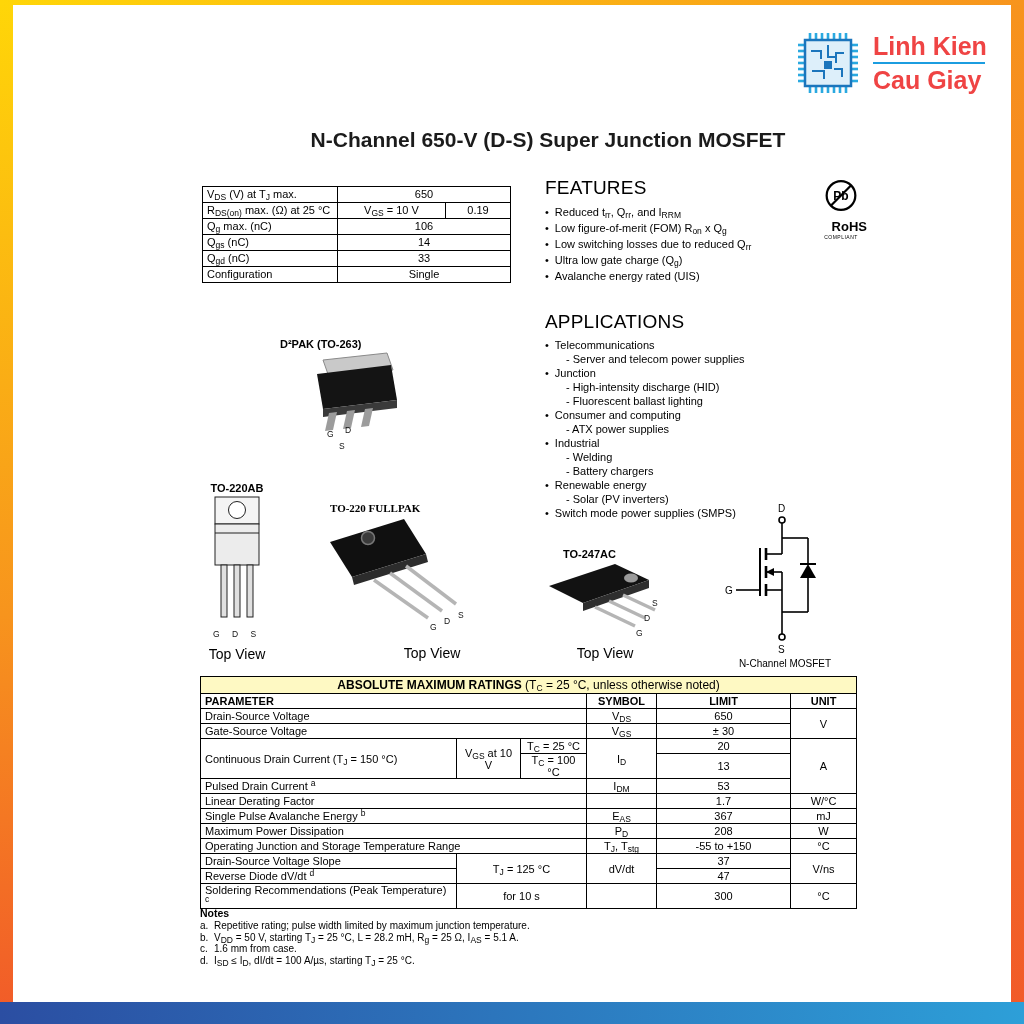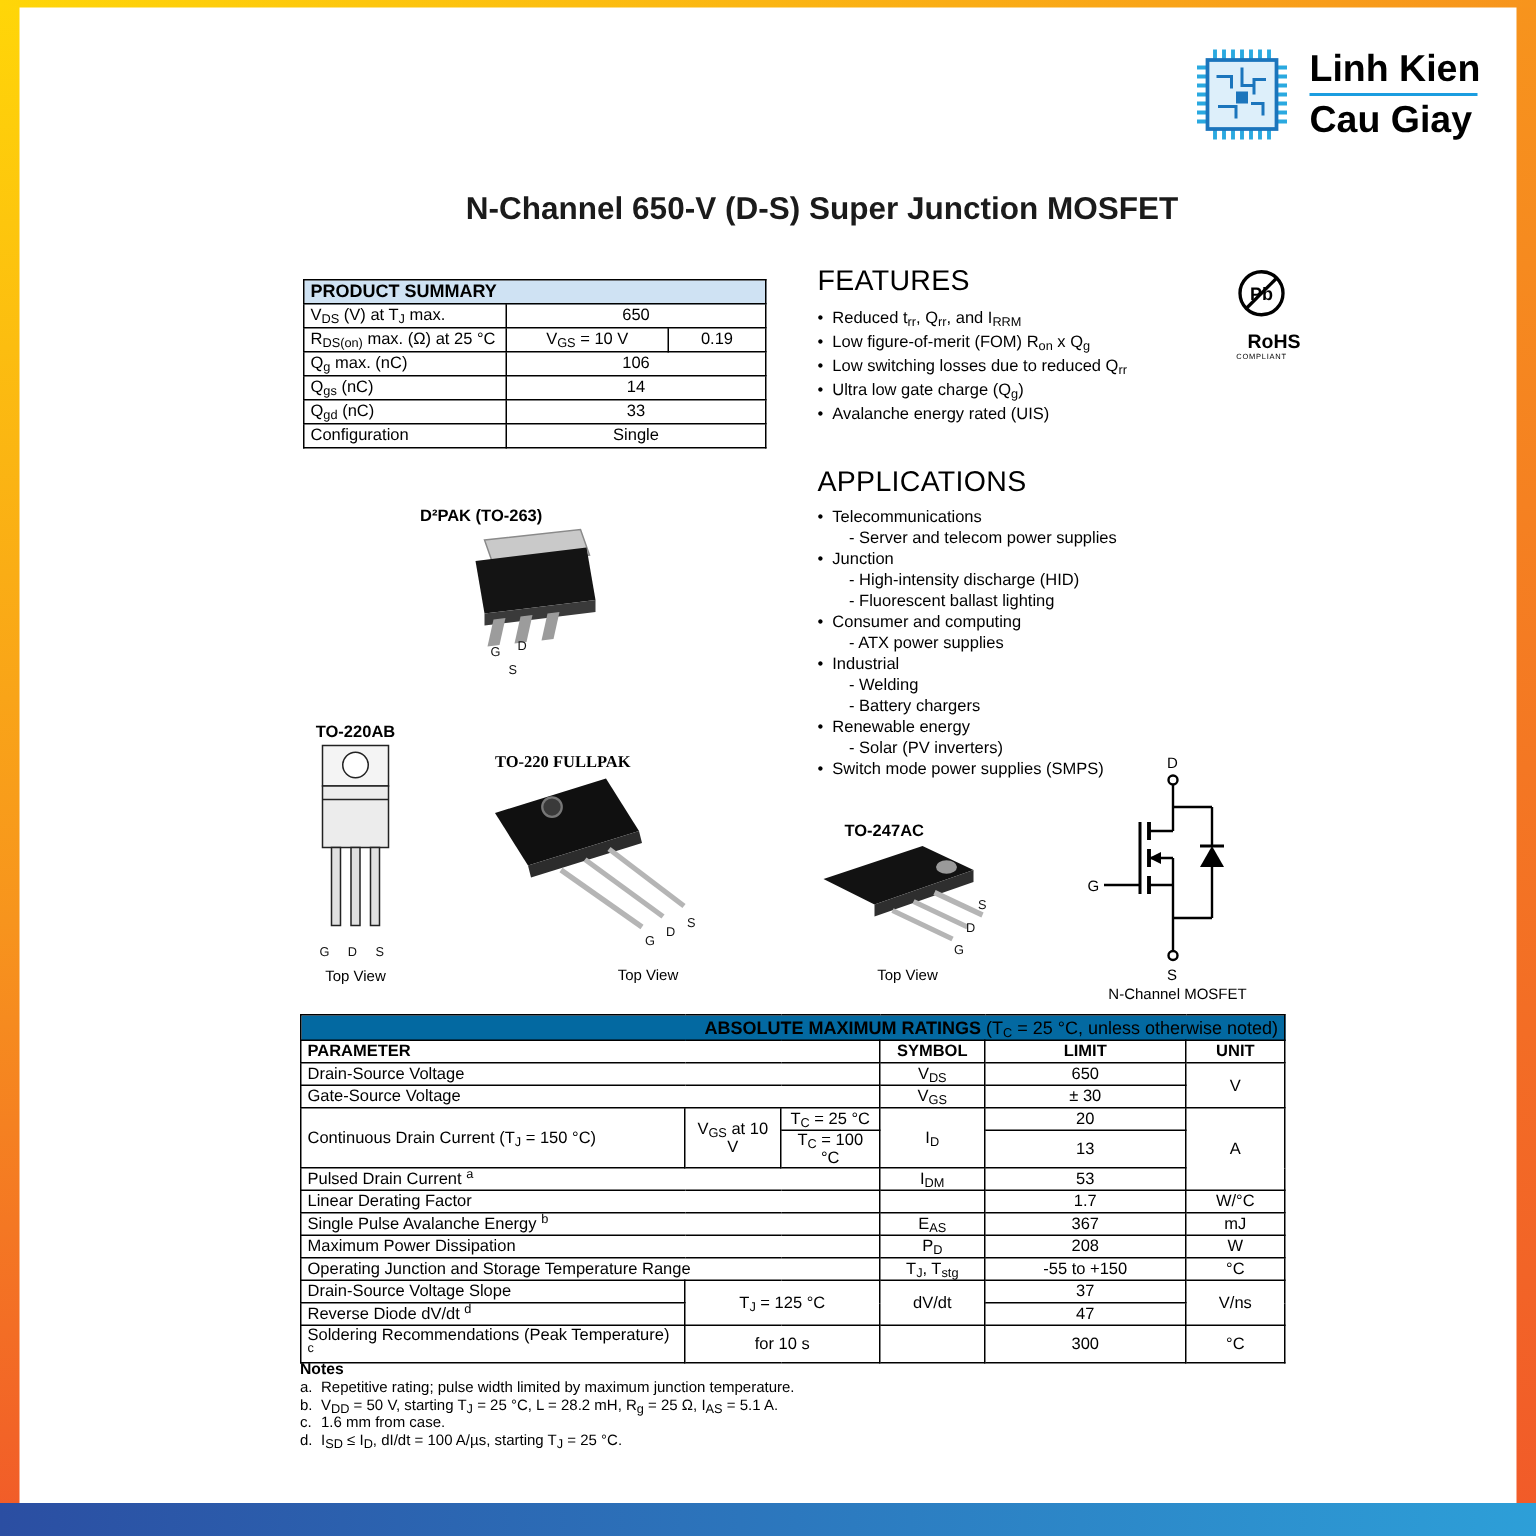--- a/index.html
+++ b/index.html
@@ -10,21 +10,21 @@
 
   
   .frame-top { position:absolute; top:0; left:0; width:100%; height:5px; background:linear-gradient(to right,#ffd608,#f7941d); z-index:6; }
   .frame-left { position:absolute; top:0; left:0; width:13px; height:100%; background:linear-gradient(to bottom,#ffd608,#f7941d 60%,#f15a29); z-index:4; }
   .frame-right { position:absolute; top:0; right:0; width:13px; height:100%; background:linear-gradient(to bottom,#f7941d,#f15a29); z-index:4; }
   .frame-bottom { position:absolute; bottom:0; left:0; width:100%; height:22px; background:linear-gradient(to right,#2b4ea2,#2d9fd8); z-index:5; }
 
   
   .logo { position:absolute; top:31px; left:796px; display:flex; align-items:center; gap:13px; }
   .logo-text { display:flex; flex-direction:column; }
-  .logo-l1, .logo-l2 { font-size:25px; font-weight:bold; color:#000000; line-height:28px; }
+  .logo-l1, .logo-l2 { font-size:25px; font-weight:bold; color:#ef4444; line-height:28px; }
   .logo-div { height:2px; background:#1b9de0; margin:2px 0; width:112px; }
 
   .doc-title { position:absolute; top:128px; left:0; width:1024px; text-align:center; font-size:21px; font-weight:bold; color:#1b1b1b;margin-left:36px; }
 
   table { border-collapse:collapse; table-layout:fixed; }
   sub { font-size:8.5px; vertical-align:-2px; line-height:0; }
   sup { font-size:8.5px; vertical-align:4px; line-height:0; }
   .b { font-weight:bold; }
   .ctr { text-align:center; }
   .pl { text-align:left !important; }
@@ -45,27 +45,27 @@
   .blist li.sub { padding-left:21px; }
 
   
   .rohs { position:absolute; left:815px; top:177px; width:52px; text-align:center; }
   .rohs-label { font-size:13px; font-weight:bold; margin-top:1px;text-align:right; }
   .rohs-sub { font-size:5px; letter-spacing:0.5px; }
 
   
   .pkg-title { position:absolute; font-size:11px; font-weight:bold; }
   .pin-label { position:absolute; font-size:8.5px; color:#111; }
-  .top-view { position:absolute; font-size:10px; text-align:center; }
+  .top-view { position:absolute; font-size:14px; text-align:center; }
   .sym-caption { position:absolute; left:705px; top:658px; width:160px; text-align:center; font-size:10px; }
 
   
   .amr-table { position:absolute; left:200px; top:676px; width:656px; }
   .amr-table td { border:1px solid #000; font-size:11px; padding:0 4px; height:15px; line-height:12px; text-align:center; }
-  .amr-table td.amr-title { background:#0369a1; text-align:right; font-size:12px; height:17px; }
+  .amr-table td.amr-title { background:#fef9c3; text-align:center; font-size:12px; height:17px; }
   .amr-table tr.hdr td { font-weight:bold; }
   .amr-table tr.hdr td.pl { text-align:left; }
 
   
   .notes { position:absolute; left:200px; top:907px; font-size:10px; }
   .notes-h { font-size:10.5px; font-weight:bold; margin-bottom:1px; }
   .note-line { line-height:11.5px; display:flex; }
   .note-tag { width:14px; flex:0 0 14px; }
 </style>
 </head>
@@ -129,23 +129,20 @@
 
   <div class="doc-title">N-Channel 650-V (D-S) Super Junction MOSFET</div>
 
   <table class="ps-table">
     <colgroup>
         <col style="width:135px">
         <col style="width:108px">
         <col style="width:65px">
       </colgroup>
     <tbody>
-        <tr>
-      <th colspan="3">PRODUCT SUMMARY</th>
-    </tr>
     <tr>
       <td>V<sub>DS</sub> (V) at T<sub>J</sub> max.</td>
       <td colspan="2" class="ctr">650</td>
     </tr>
     <tr>
       <td>R<sub>DS(on)</sub> max. (Ω) at 25 °C</td>
       <td class="ctr">V<sub>GS</sub> = 10 V</td>
       <td class="ctr">0.19</td>
     </tr>
     <tr>

